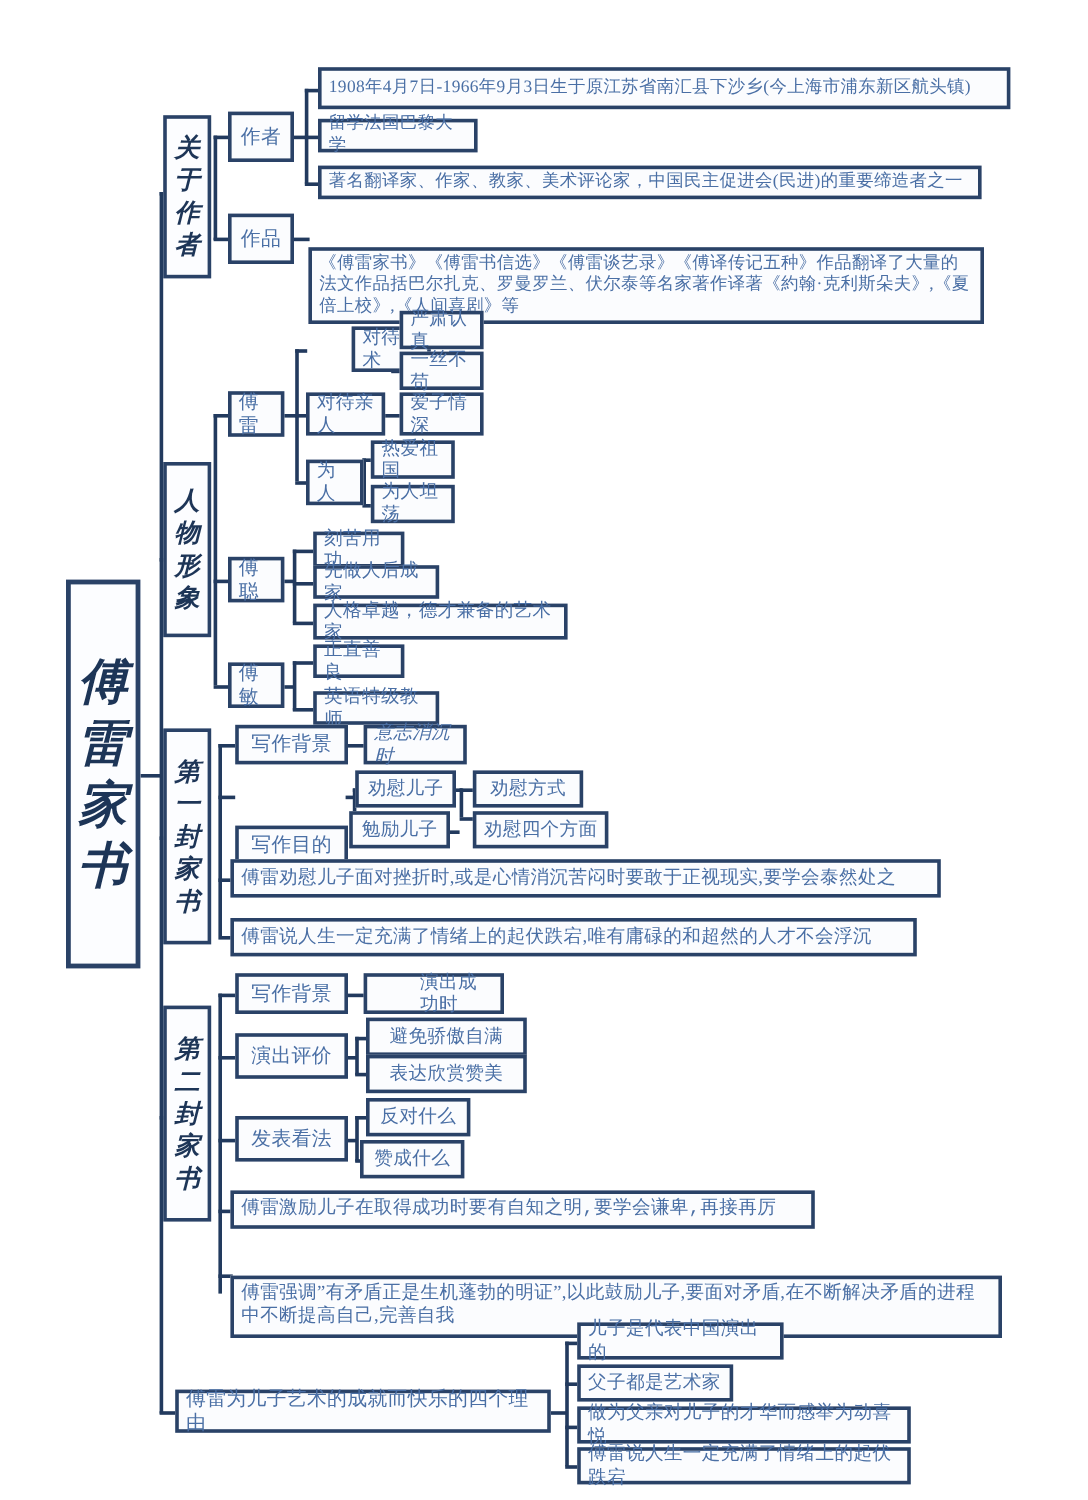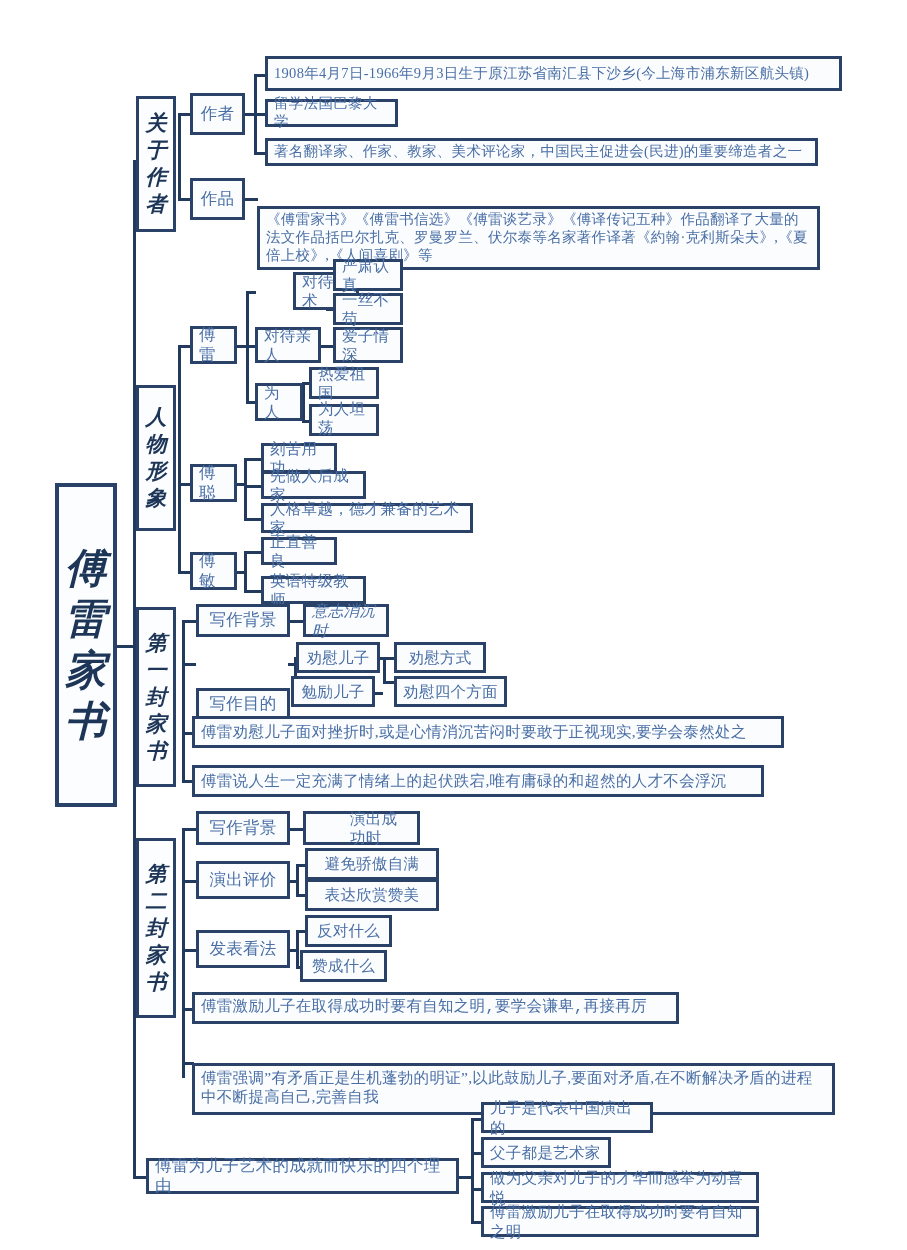--- a/index.html
+++ b/index.html
@@ -283,13 +283,13 @@
 <div class="node pad center t15" style="left:300px; top:950px; width:87px; height:32px;">赞成什么</div>
 
 <div class="node pad left t15" style="left:192px; top:992px; width:487px; height:32px;font-family:Liberation Mono, monospace;">傅雷激励儿子在取得成功时要有自知之明,要学会谦卑,再接再厉</div>
 <div class="node pad left t15 para" style="left:192px; top:1035px; width:643px; height:52px;">傅雷强调”有矛盾正是生机蓬勃的明证”,以此鼓励儿子,要面对矛盾,在不断解决矛盾的进程中不断提高自己,完善自我</div>
 
 <div class="node pad center t16" style="left:146px; top:1158px; width:313px; height:36px;">傅雷为儿子艺术的成就而快乐的四个理由</div>
 
 <div class="node pad left t15" style="left:481px; top:1102px; width:172px; height:31px;">儿子是代表中国演出的</div>
 <div class="node pad left t15" style="left:481px; top:1137px; width:130px; height:31px;">父子都是艺术家</div>
 <div class="node pad left t15" style="left:481px; top:1172px; width:278px; height:31px;">做为父亲对儿子的才华而感举为动喜悦</div>
-<div class="node pad left t15" style="left:481px; top:1206px; width:278px; height:31px;">傅雷激励儿子在取得成功时要有自知之明</div>
+<div class="node pad left t15" style="left:481px; top:1206px; width:278px; height:31px;">傅雷说人生一定充满了情绪上的起伏跌宕</div>
 
 </body></html>

